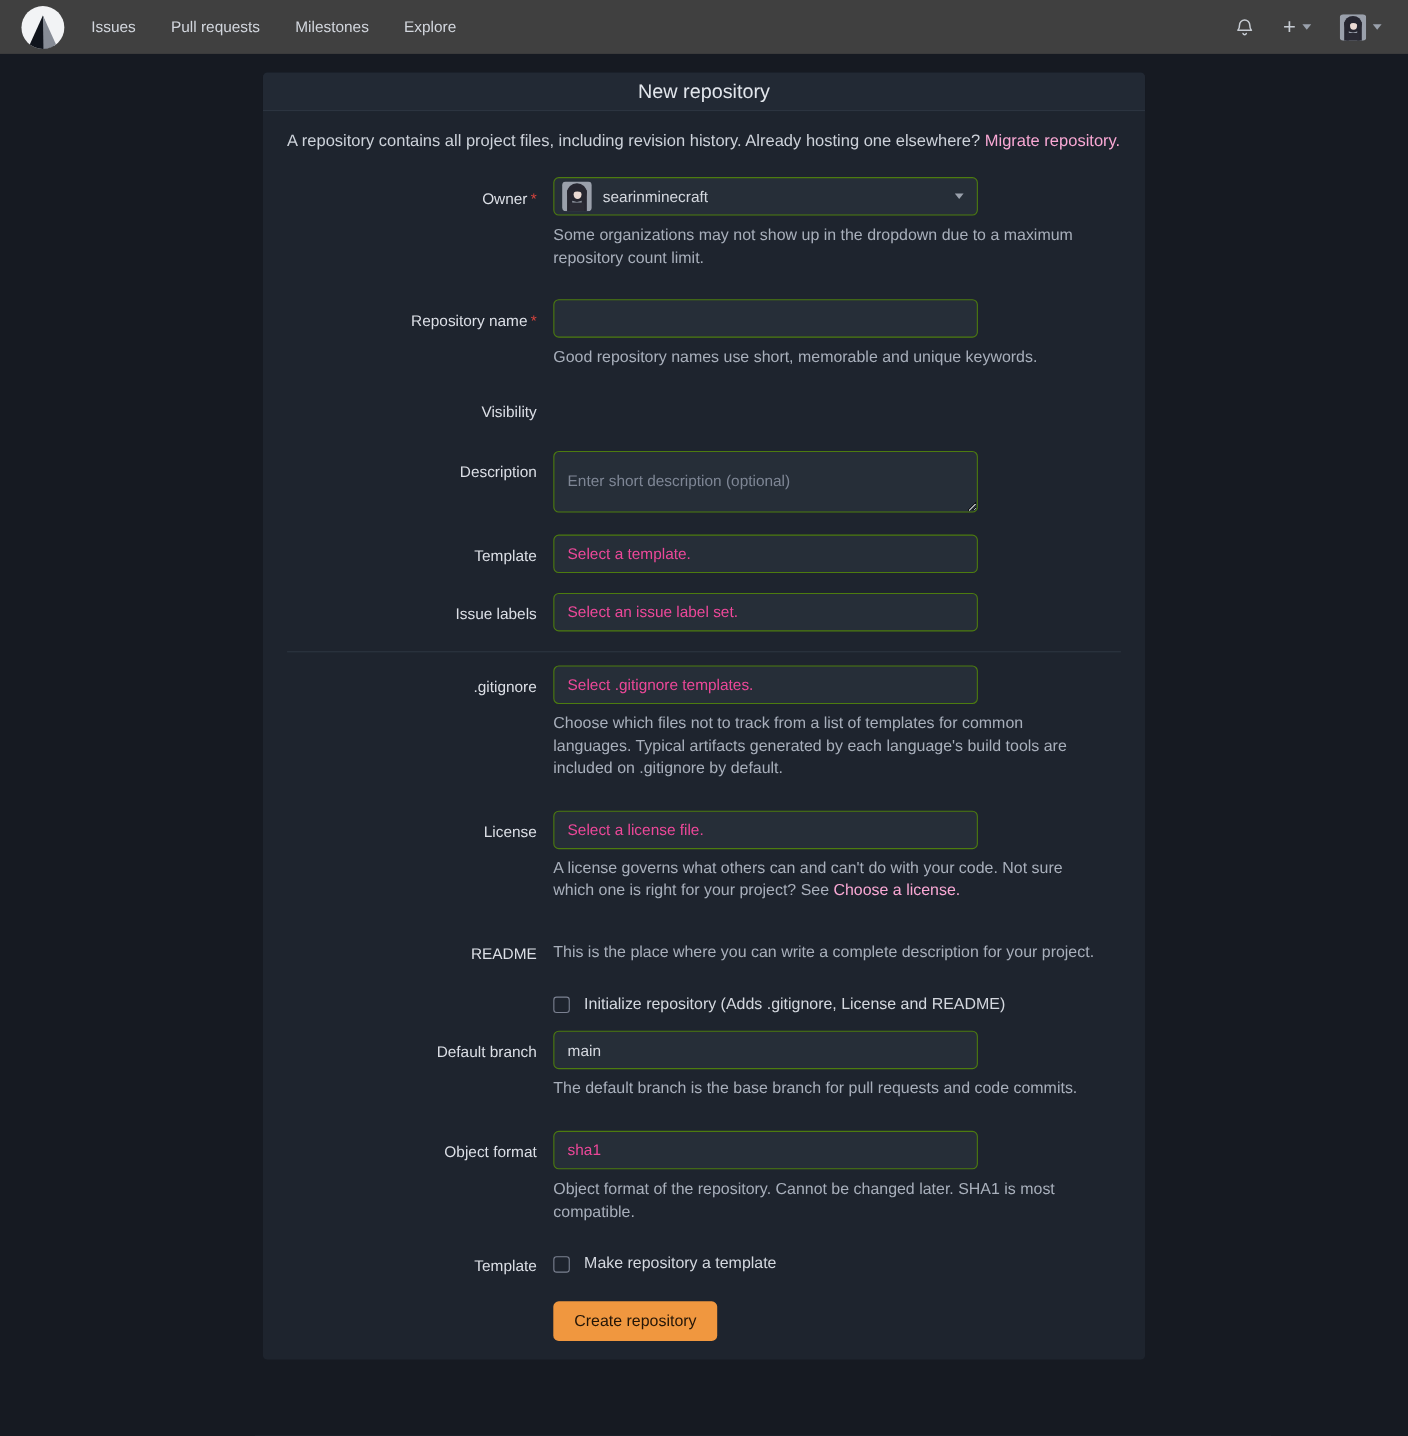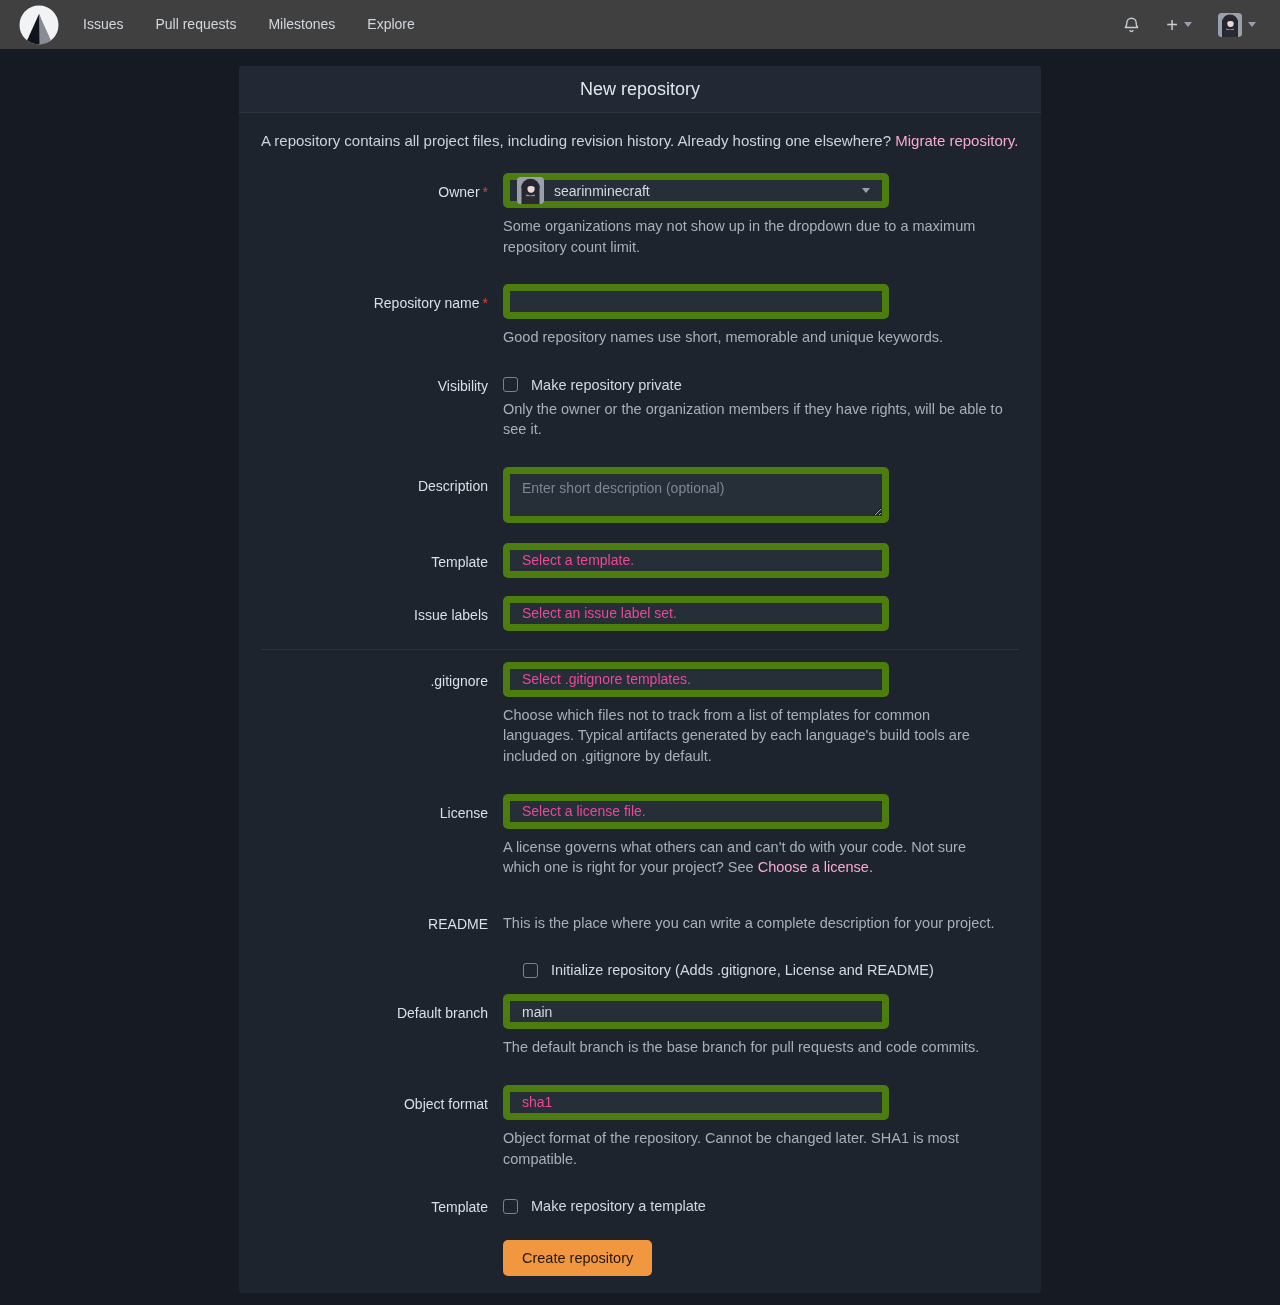--- a/index.html
+++ b/index.html
@@ -28,61 +28,61 @@
   .plus-glyph { font-size: 20px; color: #c7ccd3; line-height: 1; font-weight: 400; }
   .caret { width: 0; height: 0; border-left: 4px solid transparent; border-right: 4px solid transparent; border-top: 5px solid #9aa1ac; display: inline-block; }
   .avatar { width: 24px; height: 24px; border-radius: 3px; display: block; }
   
   .page { padding-top: 17px; }
   .panel {
     width: 802px; margin: 0 auto; background: #1e242e;
     border-radius: 4px; overflow: hidden;
   }
   .panel-header {
-    height: 47px; background: #222934; border-bottom: 1px solid #2c3440;
+    height: 35px; background: #222934; border-bottom: 1px solid #2c3440;
     display: flex; align-items: center; justify-content: center;
     font-size: 18px; color: #e2e6ec;
   }
   .panel-body { padding: 17px 22px 17px; }
   .intro { font-size: 15px; color: #cdd2da; margin: 0 0 22px; line-height: 1.4; }
   .link { color: #f9a8d4; text-decoration: none; cursor: pointer; }
   
   .form-row { display: flex; margin-bottom: 27px; }
   .row-label {
     width: 242px; flex: none; text-align: right; padding-right: 15px;
     font-size: 14px; color: #dcdfe6; padding-top: 10px; line-height: 1.3;
   }
   .row-label.cb-align { padding-top: 2px; }
   .row-body { flex: 1; min-width: 0; }
   .required { color: #d5433d; margin-left: 3px; }
   .control {
     width: 386px; height: 35px; background: #262e38;
-    border: 7px solid #4d7c0f; border-radius: 5px;
+    border: 1px solid #4d7c0f; border-radius: 5px;
     color: #d4d8df; font-size: 14px; padding: 8px 12px;
     font-family: "Liberation Sans", sans-serif;
     display: block; outline: none;
   }
-  textarea.control { height: 56px; resize: vertical; padding-top: 6px; }
+  textarea.control { height: 56px; resize: vertical; padding-top: 18px; }
   .control::placeholder { color: #7e8695; opacity: 1; }
   .fake-select {
     display: flex; align-items: center; cursor: pointer; padding: 0 12px; gap: 10px;
   }
   .fake-select .sel-text { flex: 1; font-size: 14px; }
   .muted { color: #ec4899; }
   .owner-avatar { width: 27px; height: 27px; border-radius: 3px; flex: none; margin-left: -5px; }
   .help { margin-top: 8px; font-size: 14.5px; color: #a8afbb; line-height: 1.42; max-width: 501px; }
   .checkbox-line { display: flex; align-items: center; padding-top: 2px; cursor: pointer; }
   .checkbox {
     width: 15px; height: 15px; border: 1px solid #7b8191; border-radius: 3px;
     background: #1e242e; flex: none; cursor: pointer;
   }
   .checkbox-label { margin-left: 13px; font-size: 14.5px; color: #d4d8df; cursor: pointer; }
   .divider { border: 0; border-top: 1px solid #2d3540; margin: 18px 0 12px; }
   .row-tight { margin-bottom: 18px; }
-  .row-cb { margin-bottom: 16px; gap: 20px; }
+  .row-cb { margin-bottom: 16px; }
   .submit-btn {
     background: #f0973f; color: #231507; border: none; border-radius: 5px;
     font-size: 14.5px; font-weight: 500; padding: 10px 19px; cursor: pointer;
     font-family: "Liberation Sans", sans-serif;
   }
 </style>
 </head>
 <body>
 
 <nav class="navbar">
@@ -159,27 +159,20 @@
       <div class="form-row">
         <div class="row-label"><span>Repository name</span><span class="required">*</span></div>
         <div class="row-body">
           <input class="control" type="text" value="" style="">
           <div class="help">Good repository names use short, memorable and unique keywords.</div>
         </div>
       </div>
 
       <div class="form-row">
         <div class="row-label cb-align">Visibility</div>
-        <div class="row-body">
-          <label class="checkbox-line">
-            <span class="checkbox"></span>
-            <span class="checkbox-label">Make repository private</span>
-          </label>
-          <div class="help" style="margin-top:6px;">Only the owner or the organization members if they have rights, will be able to see it.</div>
-        </div>
       </div>
 
       <div class="form-row" style="margin-bottom:20px;">
         <div class="row-label">Description</div>
         <div class="row-body">
           <textarea class="control" placeholder="Enter short description (optional)" style=""></textarea>
         </div>
       </div>
 
       <div class="form-row row-tight">

